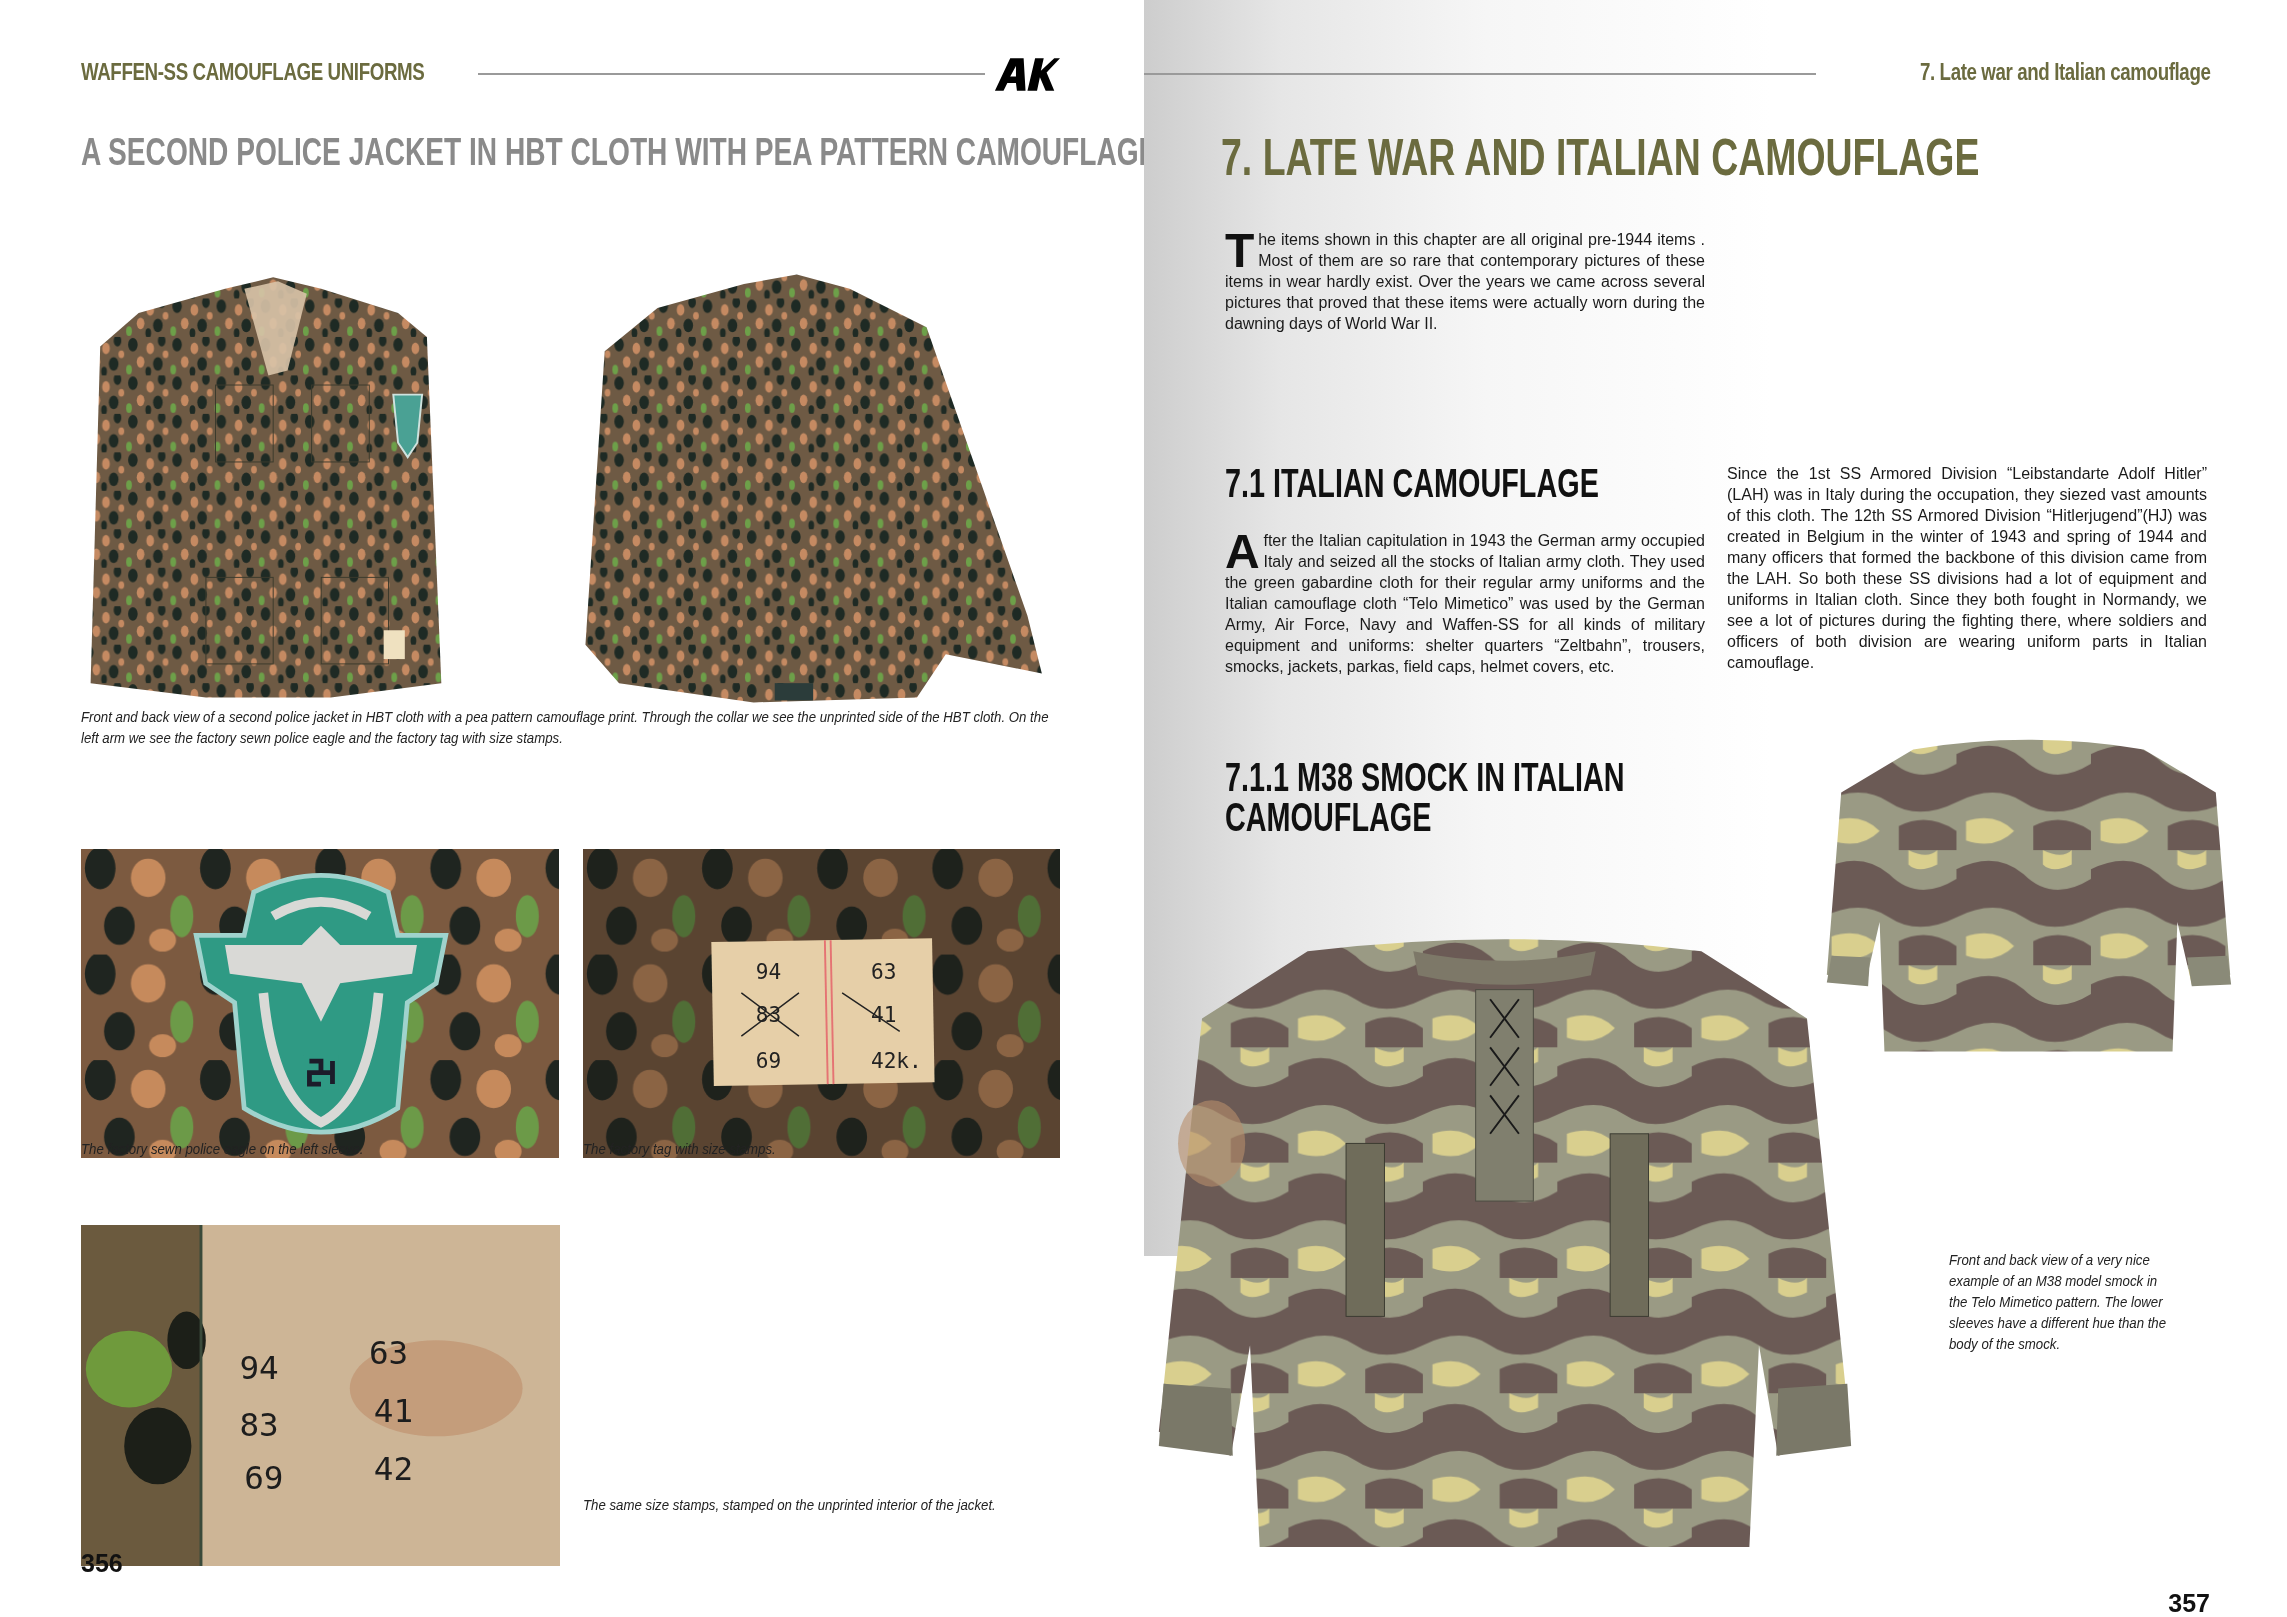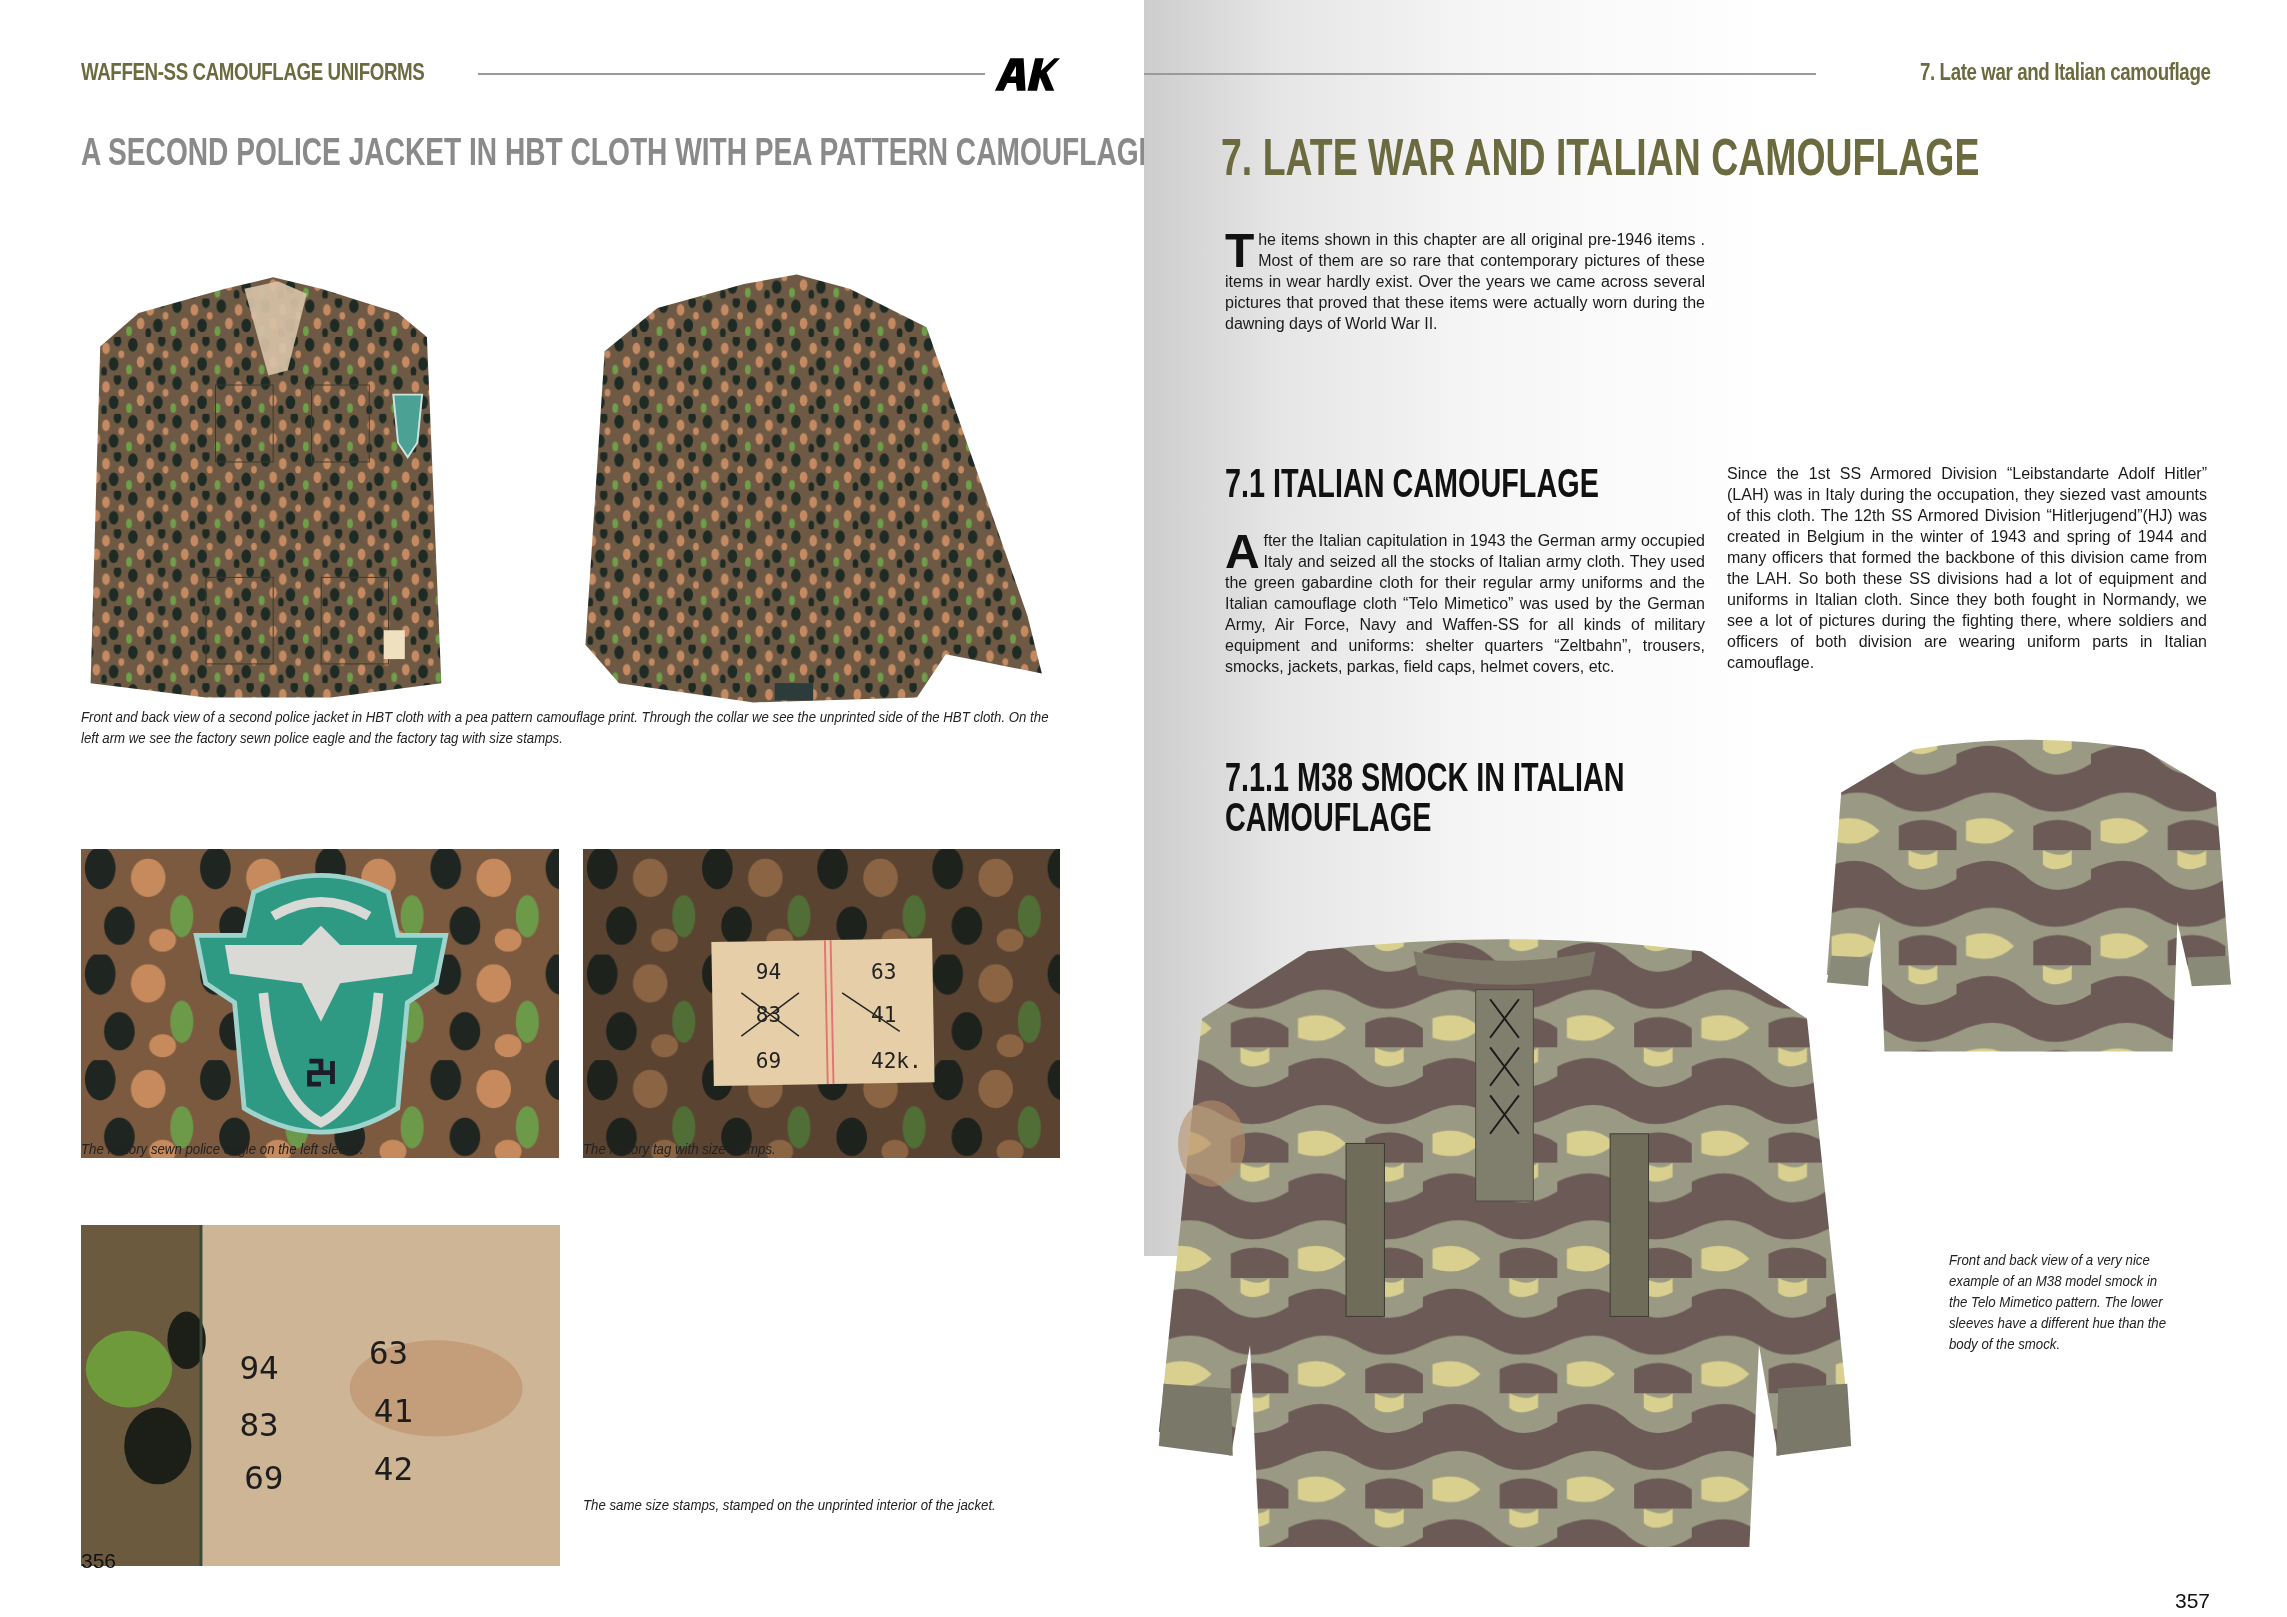--- a/index.html
+++ b/index.html
@@ -18,21 +18,21 @@
 
   
   .left-title { position:absolute; left:81px; top:131px; font-size:38px; font-weight:bold; color:#8a8a8a; white-space:nowrap; transform:scaleX(0.74); transform-origin:left top; letter-spacing:0px; }
   .right-title { position:absolute; left:77px; top:127px; font-size:52px; font-weight:bold; color:#6b6b3f; white-space:nowrap; transform:scaleX(0.72); transform-origin:left top; }
 
   .body-text { font-family:"Liberation Sans", sans-serif; font-size:16px; line-height:21px; color:#1a1a1a; text-align:justify; }
   .dropcap { float:left; font-weight:bold; font-size:48px; line-height:38px; margin:2.9px 3.8px 0 0; color:#111; }
   .h2 { position:absolute; font-weight:bold; font-size:40px; color:#111; white-space:nowrap; transform:scaleX(0.72); transform-origin:left top; line-height:40px; }
 
   .caption { position:absolute; font-style:italic; font-size:15.4px; line-height:21px; color:#222; transform:scaleX(0.86); transform-origin:left top; }
-  .page-num { position:absolute; top:1549px; font-size:21px; color:#111; }
+  .page-num { position:absolute; top:1549px; font-size:25px; color:#111;font-weight:bold; }
 
   .photo { position:absolute; overflow:hidden;margin-top:34px; }
   .photo svg { width:100%; height:100%; display:block; }
 </style>
 </head>
 <body>
 
 <div class="page page-left">
   <div class="running-head left">WAFFEN-SS CAMOUFLAGE UNIFORMS</div>
   <div class="rule" style="left:478px; width:507px;"></div>
@@ -140,21 +140,21 @@
   <path d="M36 36 L44 2 L53 2 L50 15 L64 2 L70 2 L56 17 L64 36 L55 36 L49 22 L46 36 Z" fill="#000"></path>
 </svg>
 
 <div class="page page-right">
   <div class="rule" style="left:0; width:672px;"></div>
   <div class="running-head right">7. Late war and Italian camouflage</div>
 
   <div class="right-title">7. LATE WAR AND ITALIAN CAMOUFLAGE</div>
 
   <div class="abs body-text" style="left:81px; top:229px; width:480px;">
-    <p style="margin:0 0 20px 0;"><span class="dropcap">T</span><span>he items shown in this chapter are all original pre-1946 items . Most of them are so rare that contemporary pictures of these items in wear hardly exist. Over the years we came across several pictures that proved that these items were actually worn during the dawning days of World War II.</span></p>
+    <p style="margin:0 0 20px 0;"><span class="dropcap">T</span><span>he items shown in this chapter are all original pre-1944 items . Most of them are so rare that contemporary pictures of these items in wear hardly exist. Over the years we came across several pictures that proved that these items were actually worn during the dawning days of World War II.</span></p>
   </div>
 
   <div class="h2" style="left:81px; top:463px;">7.1 ITALIAN CAMOUFLAGE</div>
   <div class="abs body-text" style="left:81px; top:530px; width:480px;">
     <p style="margin:0;"><span class="dropcap">A</span><span>fter the Italian capitulation in 1943 the German army occupied Italy and seized all the stocks of Italian army cloth. They used the green gabardine cloth for their regular army uniforms and the Italian camouflage cloth “Telo Mimetico” was used by the German Army, Air Force, Navy and Waffen-SS for all kinds of military equipment and uniforms: shelter quarters “Zeltbahn”, trousers, smocks, jackets, parkas, field caps, helmet covers, etc.</span></p>
   </div>
   <div class="abs body-text" style="left:583px; top:463px; width:480px;">Since the 1st SS Armored Division “Leibstandarte Adolf Hitler” (LAH) was in Italy during the occupation, they siezed vast amounts of this cloth. The 12th SS Armored Division “Hitlerjugend”(HJ) was created in Belgium in the winter of 1943 and spring of 1944 and many officers that formed the backbone of this division came from the LAH. So both these SS divisions had a lot of equipment and uniforms in Italian cloth. Since they both fought in Normandy, we see a lot of pictures during the fighting there, where soldiers and officers of both division are wearing uniform parts in Italian camouflage.</div>
 
   <div class="h2" style="left:81px; top:757px;">7.1.1 M38 SMOCK IN ITALIAN</div>
   <div class="h2" style="left:81px; top:797px;">CAMOUFLAGE</div>

